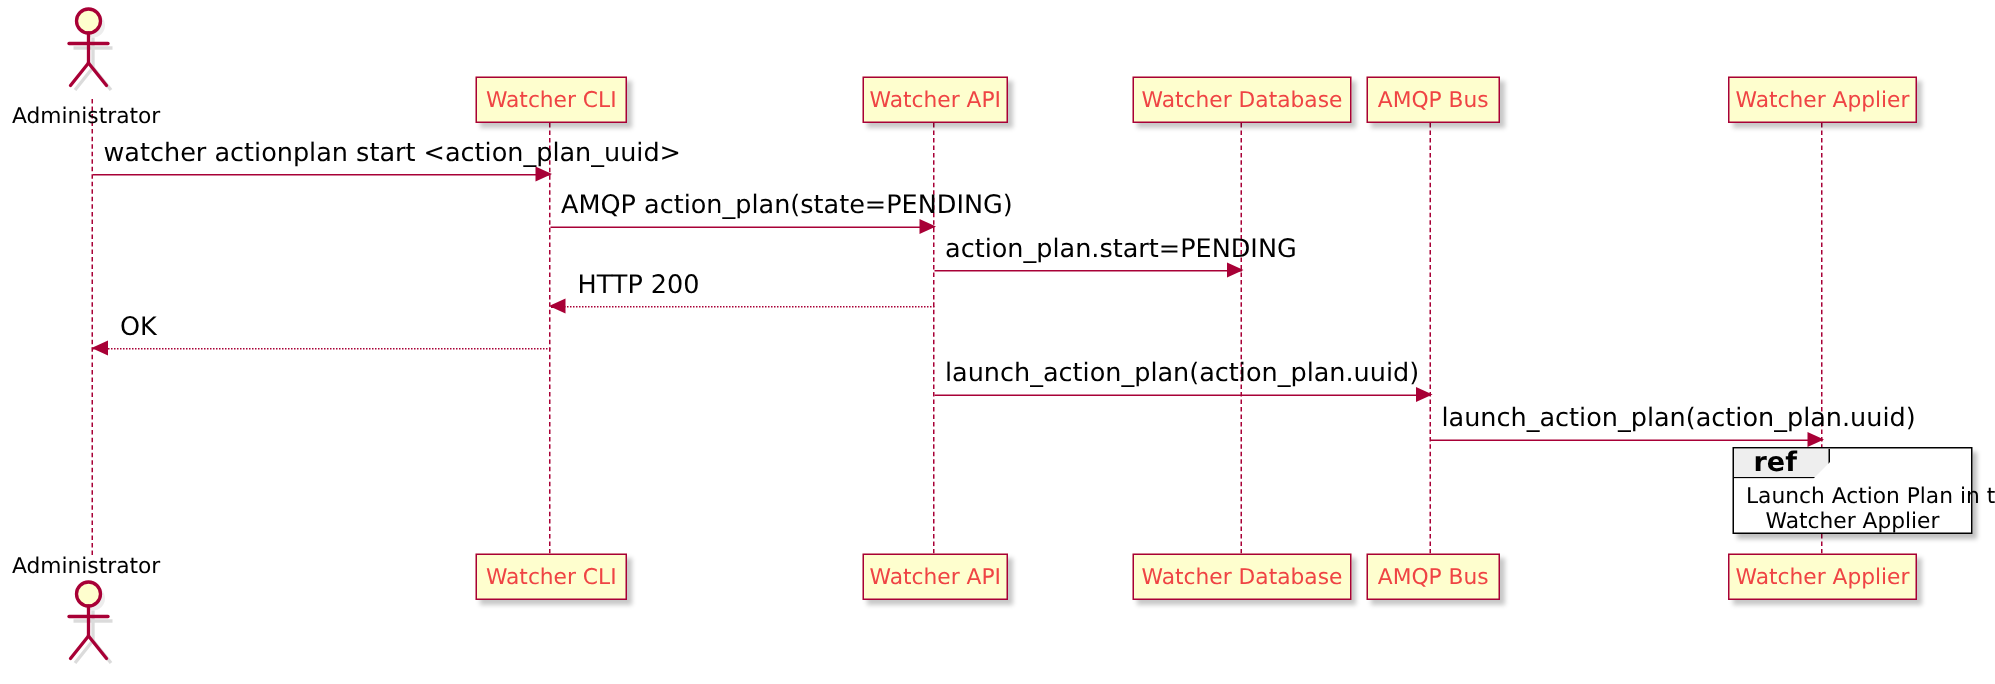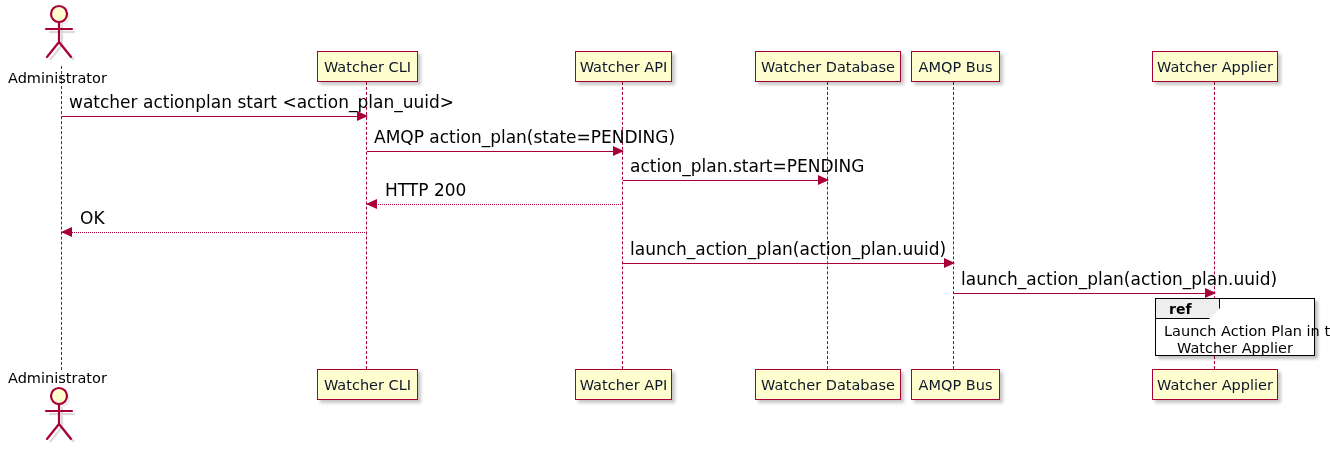--- a/index.html
+++ b/index.html
@@ -5,21 +5,21 @@
   html,body{margin:0;padding:0;background:#FFFFFF;}
   body{width:1330px;height:456px;position:relative;overflow:hidden;
        font-family:"DejaVu Sans","Liberation Sans",sans-serif;
        -webkit-font-smoothing:antialiased;}
   #diagram{position:absolute;left:0;top:0;width:1330px;height:456px;text-align:center;}
 
   
   .pbox{position:absolute;background:#FEFECE;border:1.5px solid #A80036;
         box-shadow:3px 3px 3px rgba(0,0,0,.22);
         display:flex;align-items:center;justify-content:center;
-        font-size:14.5px;color:#0f172a;white-space:nowrap;box-sizing:border-box;
+        font-size:14.5px;color:#ef4444;white-space:nowrap;box-sizing:border-box;
         height:31px;}
 
   
   .lifeline{position:absolute;width:0;border-left:1.6px dashed #A80036;}
 
   
   .actor{position:absolute;width:52px;height:56px;}
   .actor svg{display:block;overflow:visible;}
   .actor-label{position:absolute;font-size:14.5px;color:#000;white-space:nowrap;}
 
@@ -39,21 +39,21 @@
               white-space:nowrap;}
   .msg.right .label{left:7px;}
   .msg.left .label{left:18px;}
 
   
   .ref{position:absolute;background:#FFFFFF;border:1.6px solid #000;
        box-shadow:3px 3px 3px rgba(0,0,0,.25);box-sizing:border-box;}
   .ref-tab{position:absolute;left:0;top:0;height:20px;background:#EEEEEE;
            border-right:1.6px solid #000;border-bottom:1.6px solid #000;
            display:flex;align-items:center;padding-left:13px;
-           font-size:14px;font-weight:bold;color:#000;box-sizing:border-box;
+           font-size:18px;font-weight:bold;color:#000;box-sizing:border-box;
            clip-path:polygon(0 0,100% 0,100% 45%,calc(100% - 11px) 100%,0 100%);}
   .ref-body{position:absolute;left:0;right:0;top:22px;padding:2px 8px 0 8px;
             font-size:14.5px;line-height:17px;color:#000;}
   .ref-body div{white-space:nowrap;}
 </style>
 </head>
 <body>
 
 <div id="diagram">
     <div class="lifeline" style="left: 61.2px; top: 66px; height: 304px;"></div>

